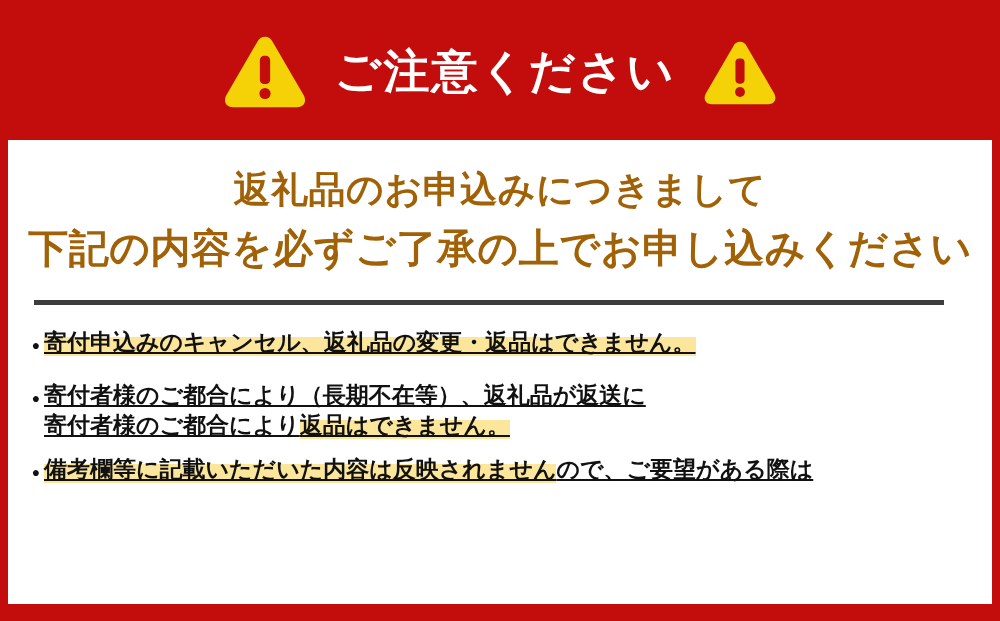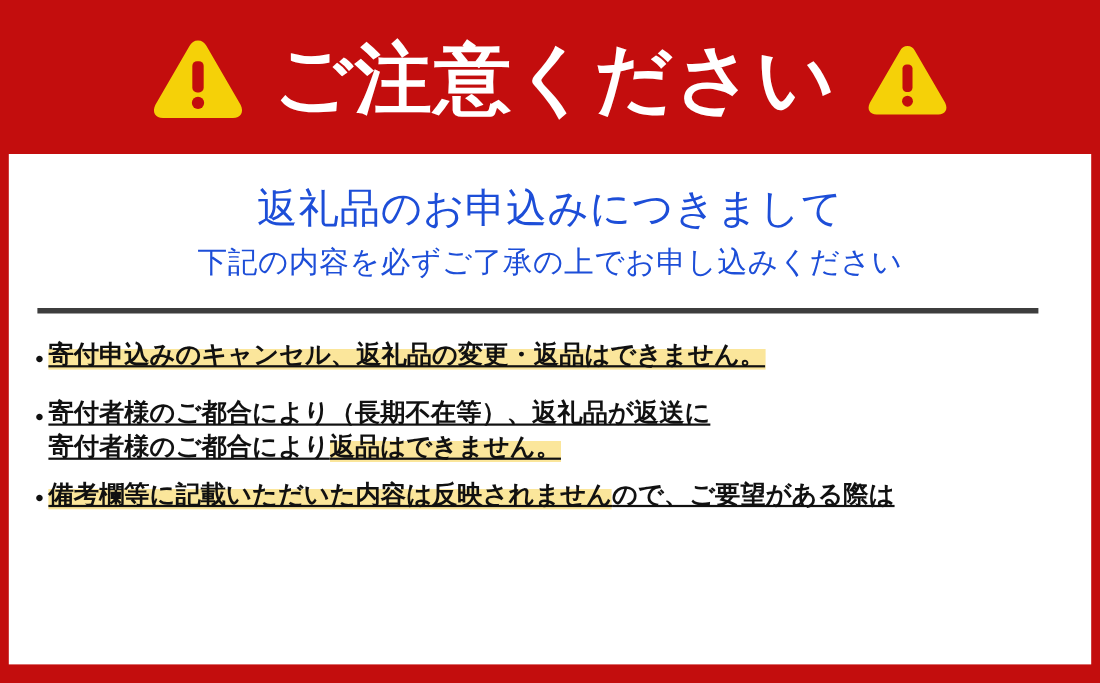--- a/index.html
+++ b/index.html
@@ -36,21 +36,21 @@
 
   .warn-tri {
     display: block;
     flex: 0 0 auto;
   }
   #warning-icon-left  { width: 86px; height: 78px; margin-top: 4px; }
   #warning-icon-right { width: 76px; height: 70px; margin-top: 6px; }
 
   #header-title {
     color: #ffffff;
-    font-size: 70px;
+    font-size: 46px;
     font-weight: bold;
     letter-spacing: 2px;
     line-height: 1;
     white-space: nowrap;
     margin-top: 2px;
   }
 
   
   #body-panel {
     position: absolute;
@@ -63,27 +63,27 @@
   }
 
   
   #lead-block {
     padding-top: 22px;
     text-align: center;
     color: #111111;
   }
   .lead-line {
     font-size: 37px;
-    font-weight: normal;
+    font-weight: bold;
     line-height: 1.50;
     letter-spacing: 0.5px;
     white-space: nowrap;
-    color: #1d4ed8;
+    color: #a16207;
   }
-  #lead-line-2 { font-size: 27px; }
+  #lead-line-2 { font-size: 40px; }
 
   #divider {
     width: 910px;
     height: 5px;
     background: #3d3d3d;
     margin: 22px auto 0 26px;
   }
 
   
   #notes-list {

